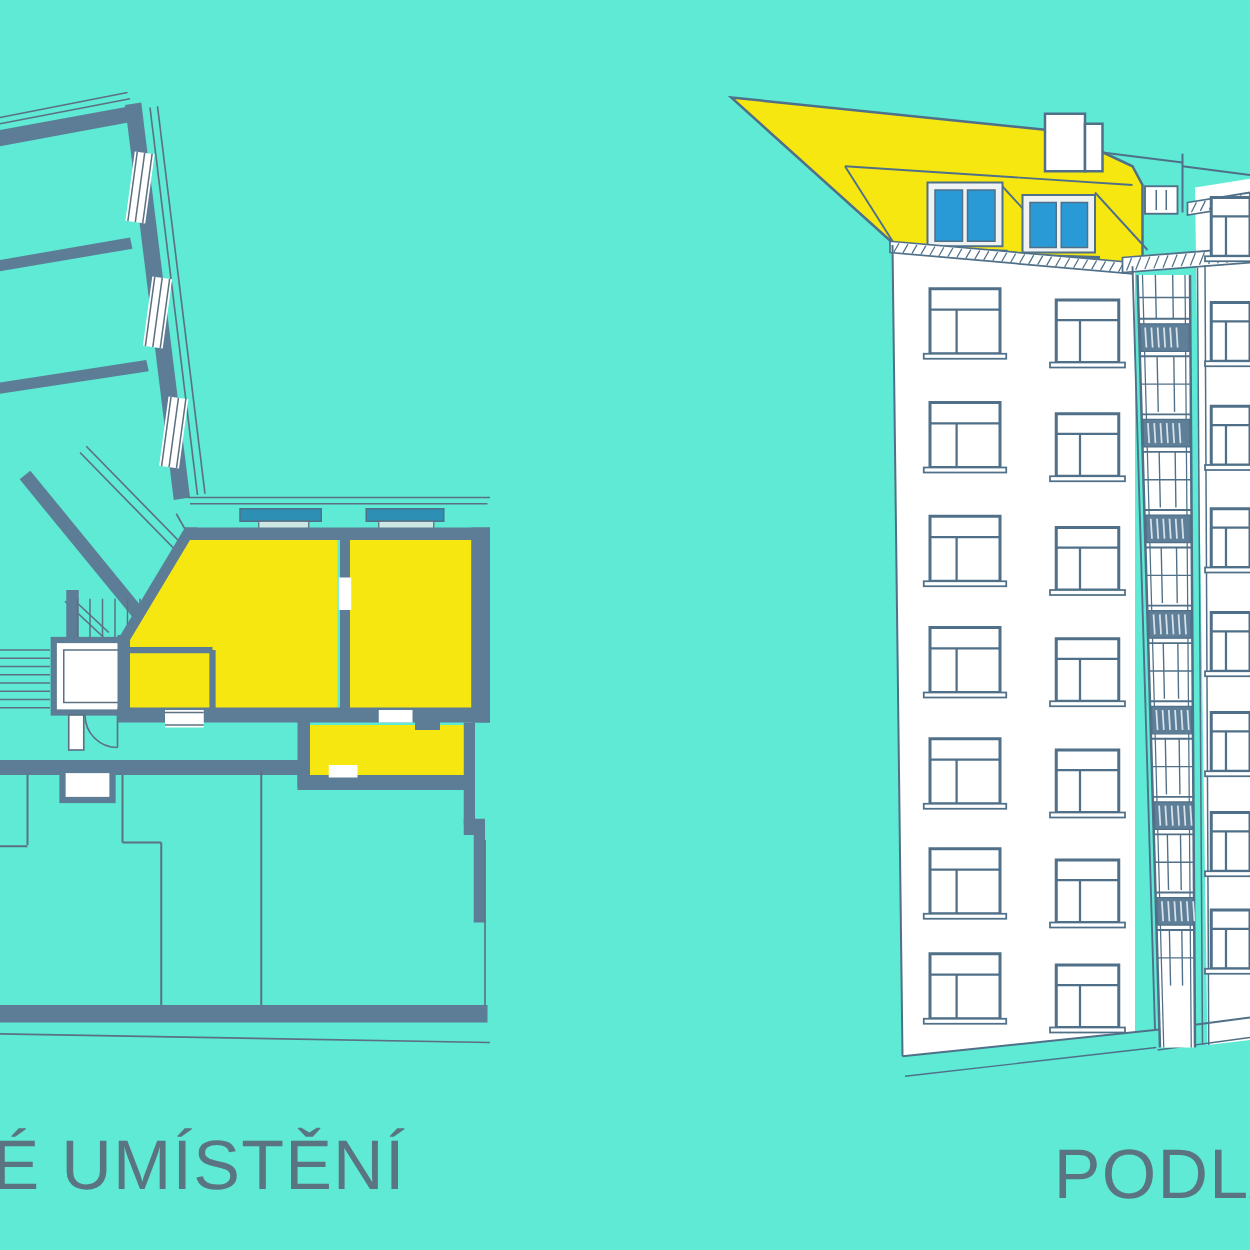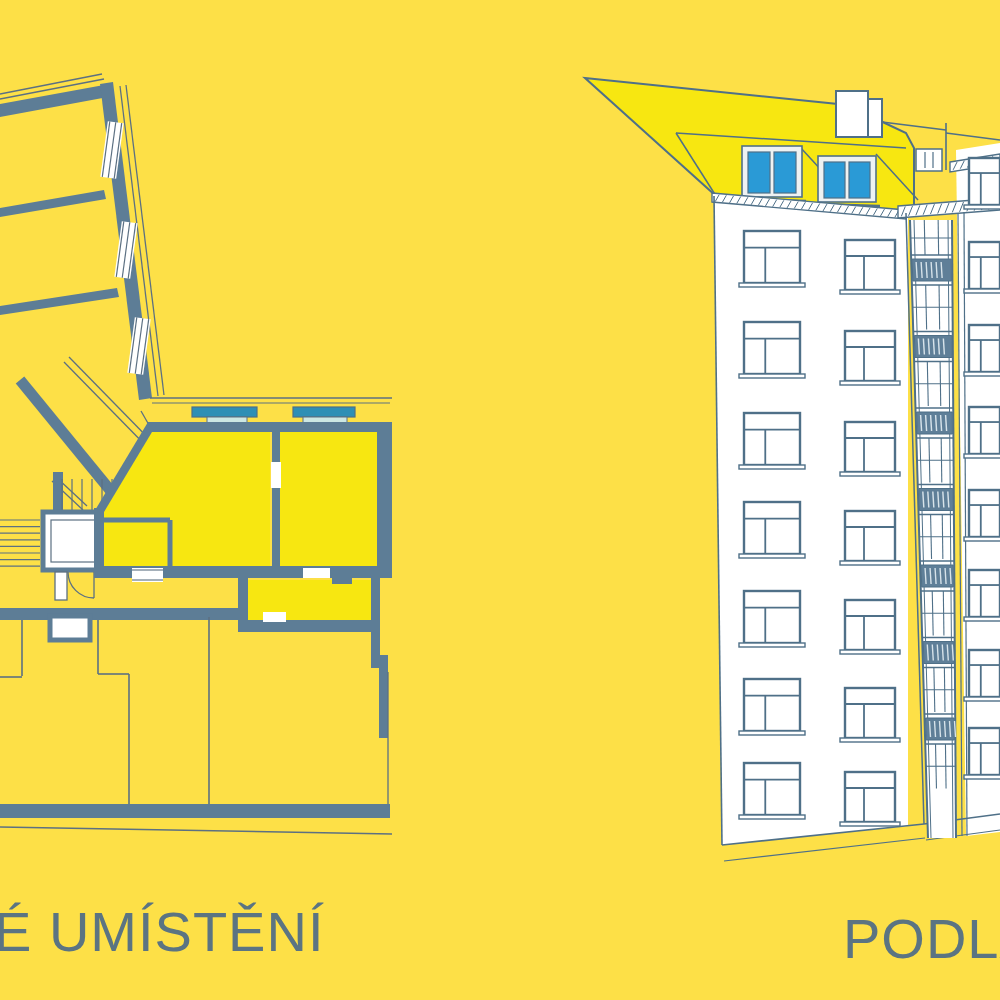--- a/index.html
+++ b/index.html
@@ -1,16 +1,16 @@
 <!DOCTYPE html>
 <html><head>
 <meta charset="utf-8">
 <style>
   html,body{margin:0;padding:0;background:#ffffff;}
-  #page{position:relative;width:1000px;height:1000px;background:#fde047;overflow:hidden;
+  #page{position:relative;width:1000px;height:1000px;background:#5eead4;overflow:hidden;
         font-family:"Liberation Sans","DejaVu Sans",sans-serif;}
   #scene{position:absolute;left:0;top:0;width:1000px;height:1000px;}
   .caption{position:absolute;font-size:56px;font-weight:400;letter-spacing:1px;white-space:nowrap;}
   #cap-left{left:-6px;top:899px;}
   #cap-right{left:843px;top:906px;}
 </style>
 </head>
 <body>
 
 <div id="page">

